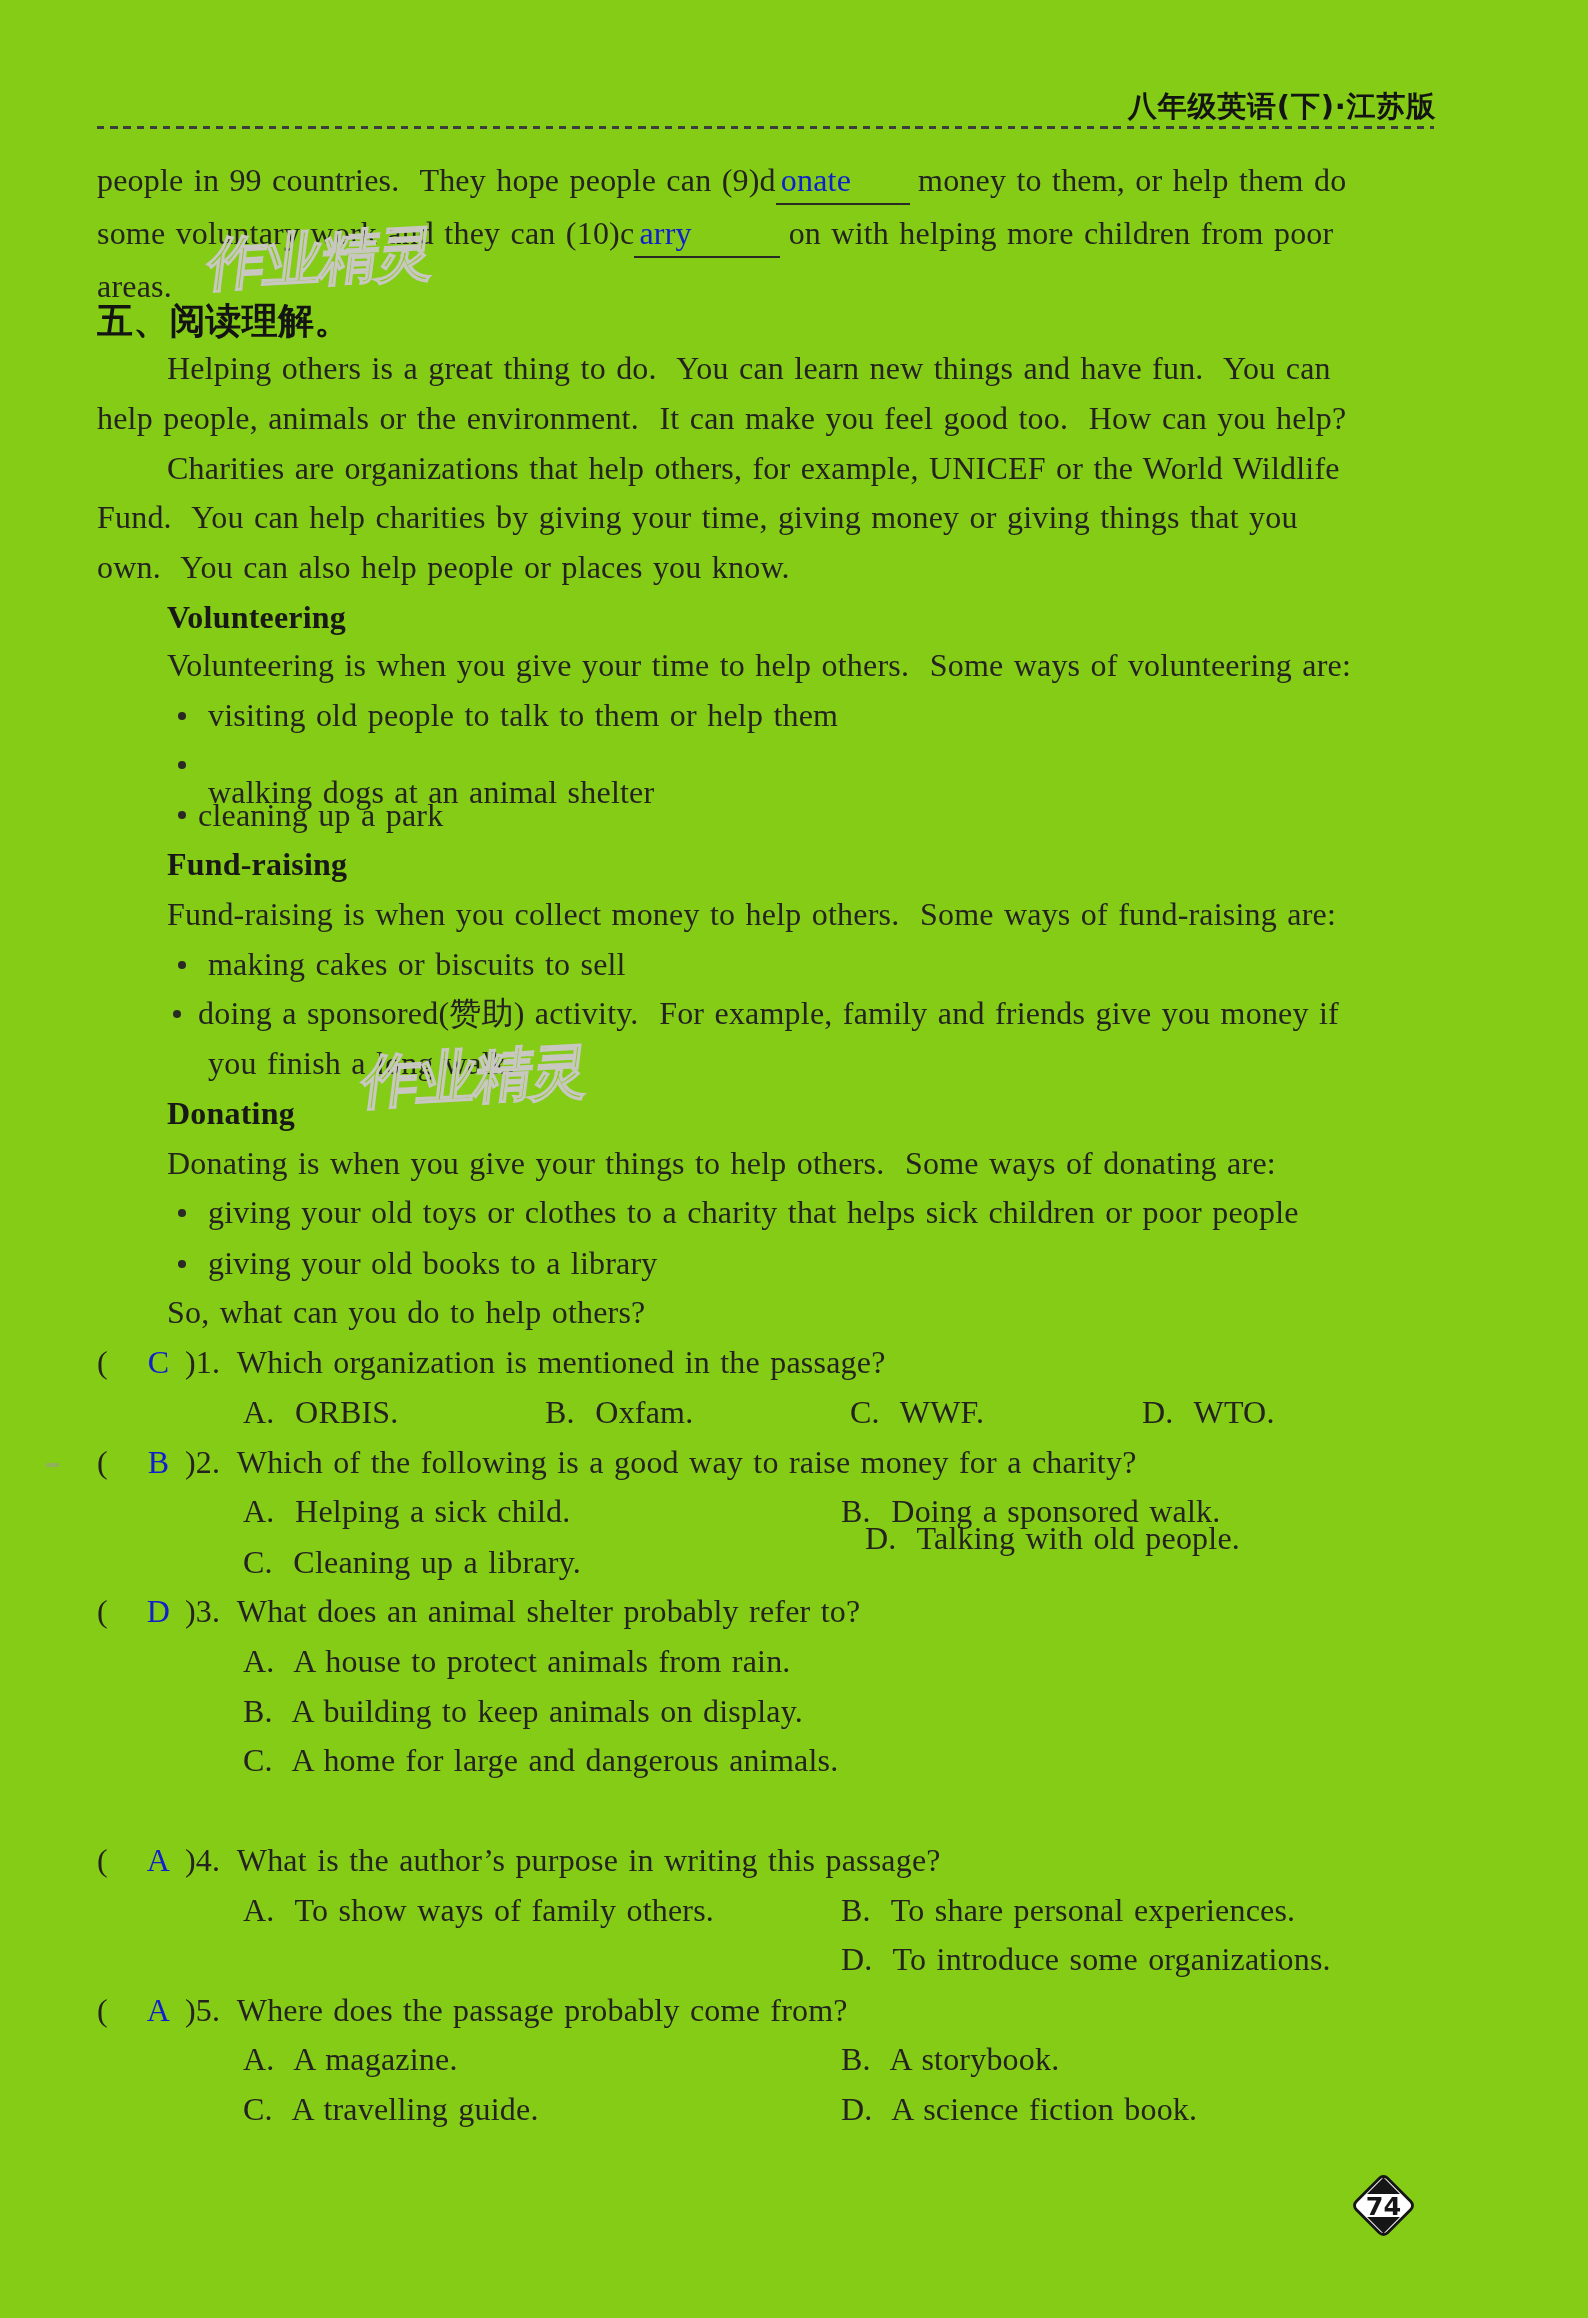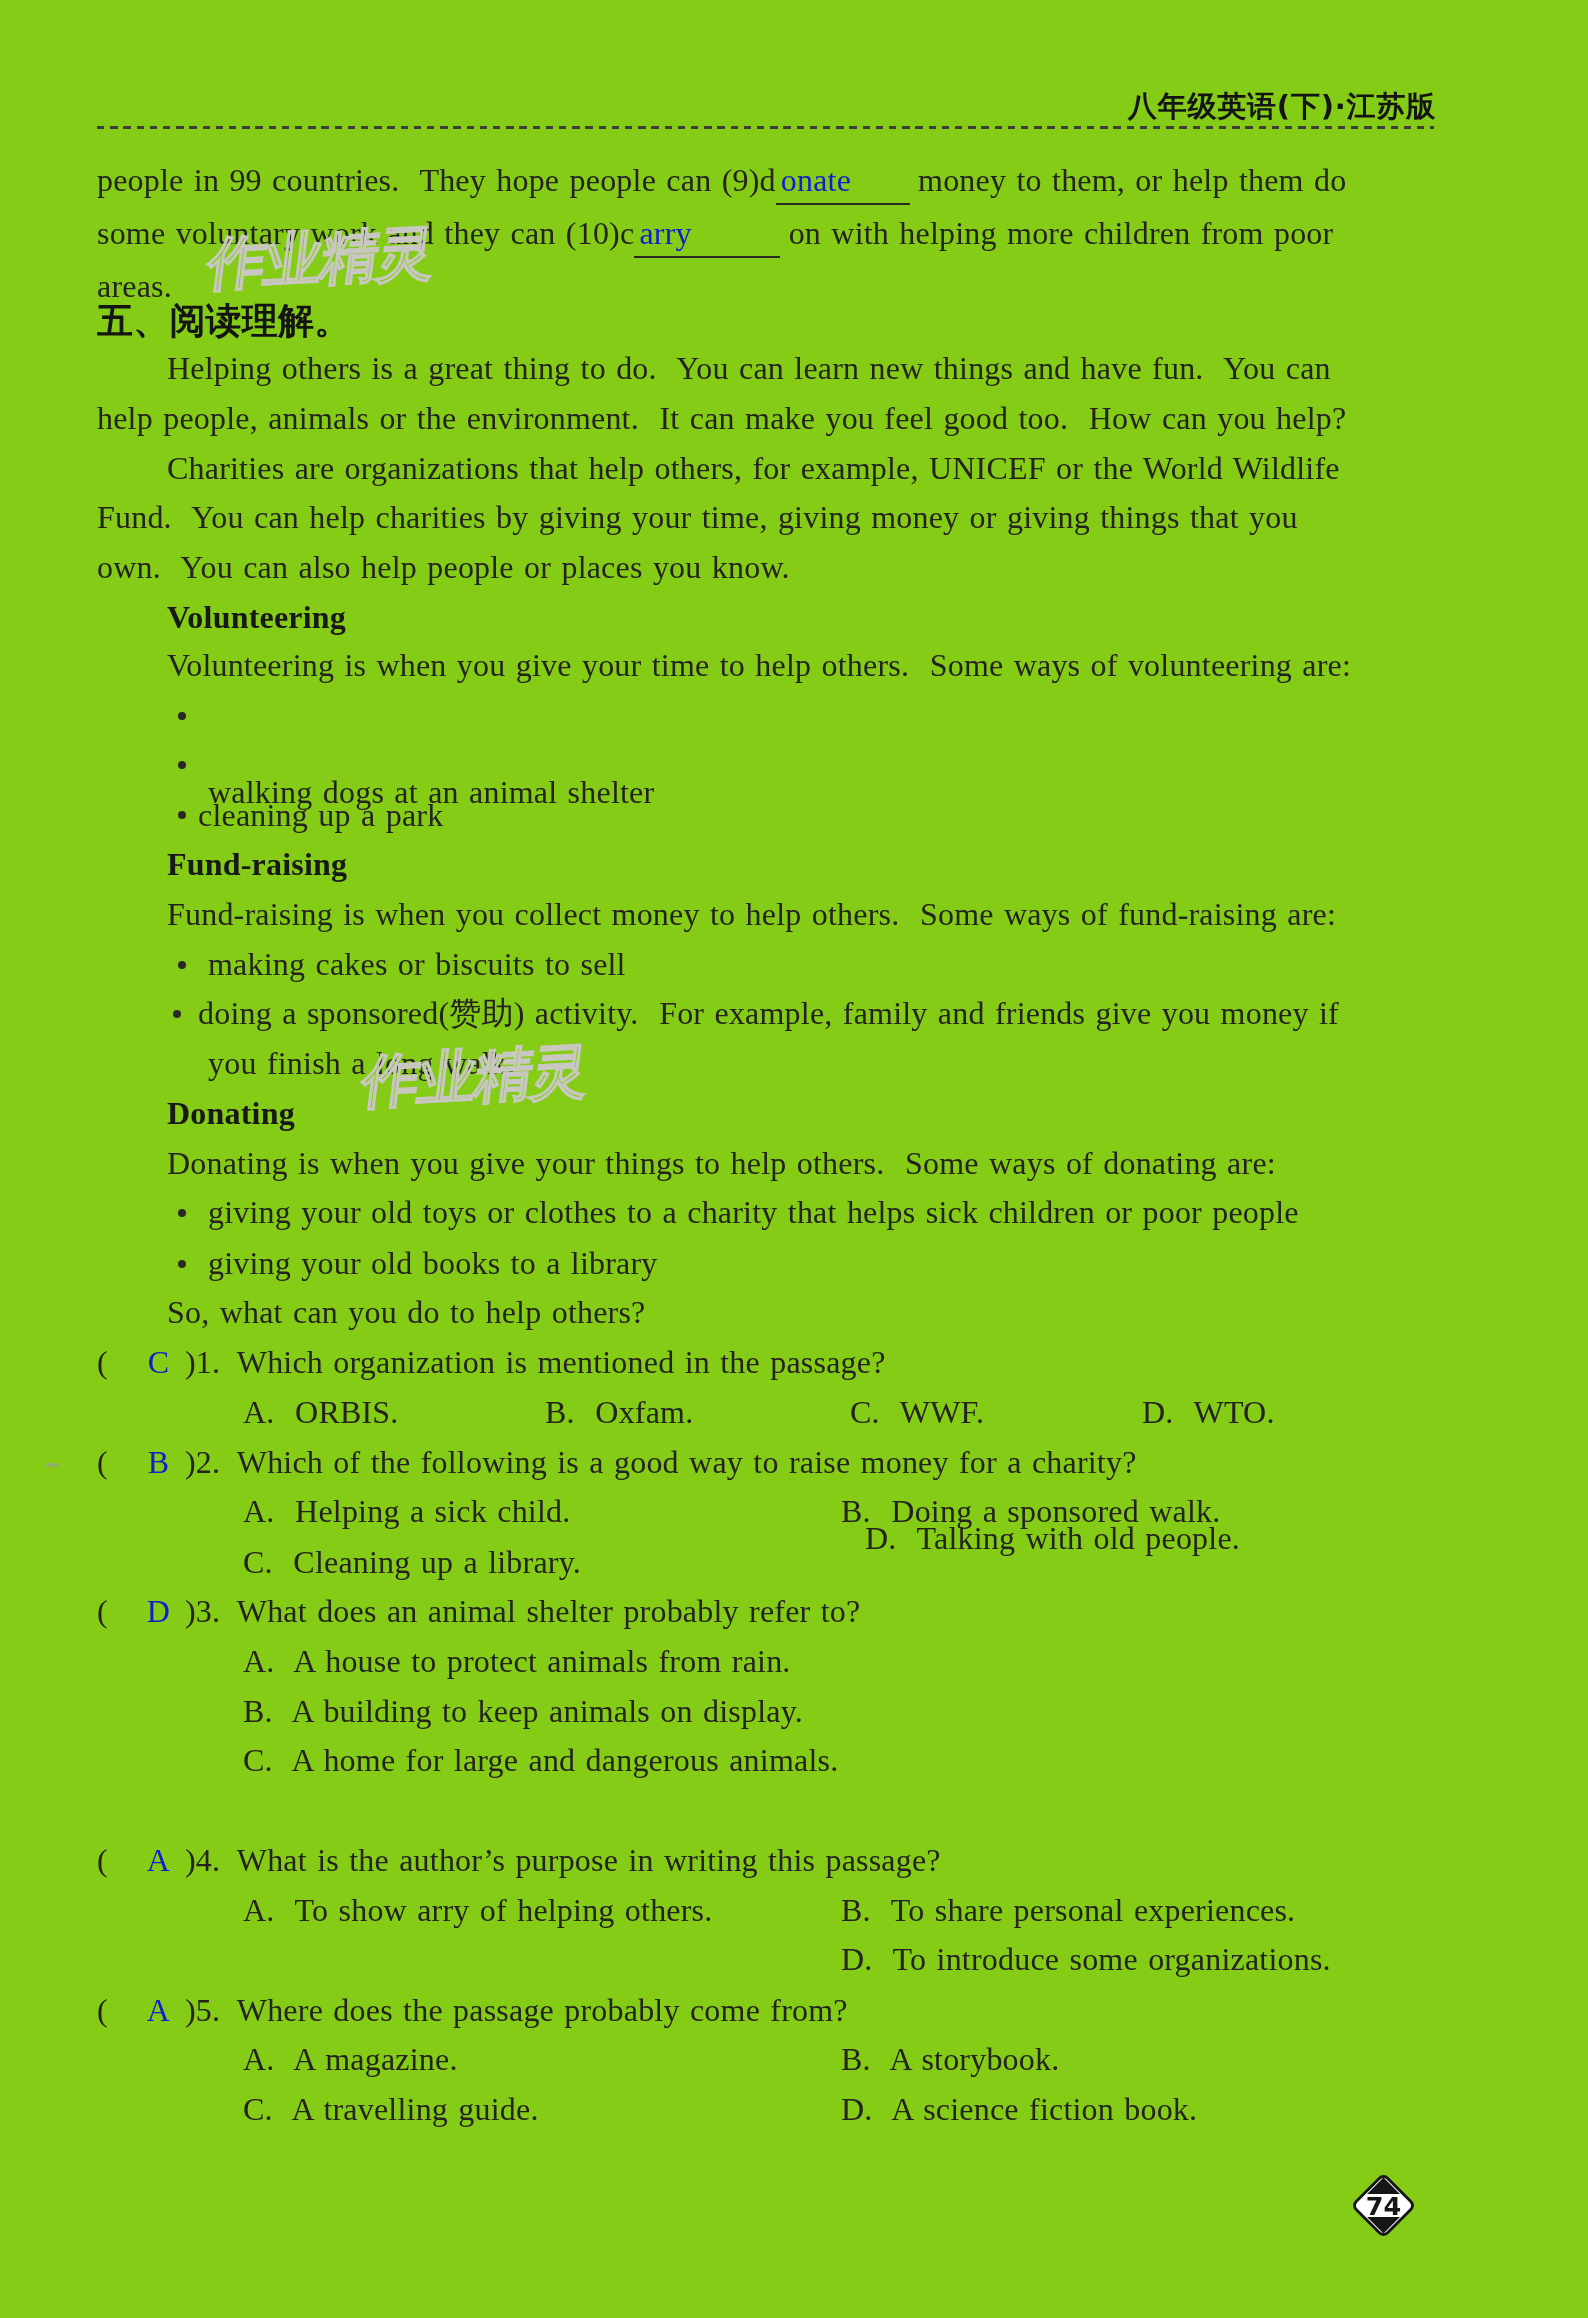--- a/index.html
+++ b/index.html
@@ -53,20 +53,21 @@
   <div class="ln" style="top:350px;left:167px;">Helping others is a great thing to do.  You can learn new things and have fun.  You can</div>
   <div class="ln" style="top:400px;left:97px;">help people, animals or the environment.  It can make you feel good too.  How can you help?</div>
   <div class="ln" style="top:450px;left:167px;">Charities are organizations that help others, for example, UNICEF or the World Wildlife</div>
   <div class="ln" style="top:499px;left:97px;">Fund.  You can help charities by giving your time, giving money or giving things that you</div>
   <div class="ln" style="top:549px;left:97px;">own.  You can also help people or places you know.</div>
 
   <div class="ln bold" style="top:599px;left:167px;">Volunteering</div>
   <div class="ln" style="top:647px;left:167px;">Volunteering is when you give your time to help others.  Some ways of volunteering are:</div>
 
   <div class="dot" style="top:712px;left:178px;"></div>
+  <div class="ln" style="top:697px;left:208px;">visiting old people to talk to them or help them</div>
   <div class="dot" style="top:761px;left:178px;"></div>
   <div class="ln" style="top:746px;left:208px;margin-top:28px;">walking dogs at an animal shelter</div>
   <div class="dot" style="top:811px;left:178px;"></div>
   <div class="ln" style="top:797px;left:198px;">cleaning up a park</div>
 
   <div class="ln bold" style="top:846px;left:167px;">Fund-raising</div>
   <div class="ln" style="top:896px;left:167px;">Fund-raising is when you collect money to help others.  Some ways of fund-raising are:</div>
 
   <div class="dot" style="top:961px;left:178px;"></div>
   <div class="ln" style="top:946px;left:208px;">making cakes or biscuits to sell</div>
@@ -97,21 +98,21 @@
   <div class="ln" style="top:1493px;left:841px;">B.  Doing a sponsored walk.</div>
   <div class="ln" style="top:1544px;left:243px;">C.  Cleaning up a library.</div>
   <div class="ln" style="top:1520px;left:841px;margin-left:24px;">D.  Talking with old people.</div>
 
   <div class="ln" style="top:1593px;left:97px;"><span class="q-open">(</span><span class="q-ans blue">D</span><span>)</span><span class="q-num">3.</span><span>What does an animal shelter probably refer to?</span></div>
   <div class="ln" style="top:1643px;left:243px;">A.  A house to protect animals from rain.</div>
   <div class="ln" style="top:1693px;left:243px;">B.  A building to keep animals on display.</div>
   <div class="ln" style="top:1742px;left:243px;">C.  A home for large and dangerous animals.</div>
 
   <div class="ln" style="top:1842px;left:97px;"><span class="q-open">(</span><span class="q-ans blue">A</span><span>)</span><span class="q-num">4.</span><span>What is the author’s purpose in writing this passage?</span></div>
-  <div class="ln" style="top:1892px;left:243px;">A.  To show arry of helping others.</div>
+  <div class="ln" style="top:1892px;left:243px;">A.  To show ways of family others.</div>
   <div class="ln" style="top:1892px;left:841px;">B.  To share personal experiences.</div>
   <div class="ln" style="top:1941px;left:841px;">D.  To introduce some organizations.</div>
 
   <div class="ln" style="top:1992px;left:97px;"><span class="q-open">(</span><span class="q-ans blue">A</span><span>)</span><span class="q-num">5.</span><span>Where does the passage probably come from?</span></div>
   <div class="ln" style="top:2041px;left:243px;">A.  A magazine.</div>
   <div class="ln" style="top:2041px;left:841px;">B.  A storybook.</div>
   <div class="ln" style="top:2091px;left:243px;">C.  A travelling guide.</div>
   <div class="ln" style="top:2091px;left:841px;">D.  A science fiction book.</div>
 
   <div class="badge">

